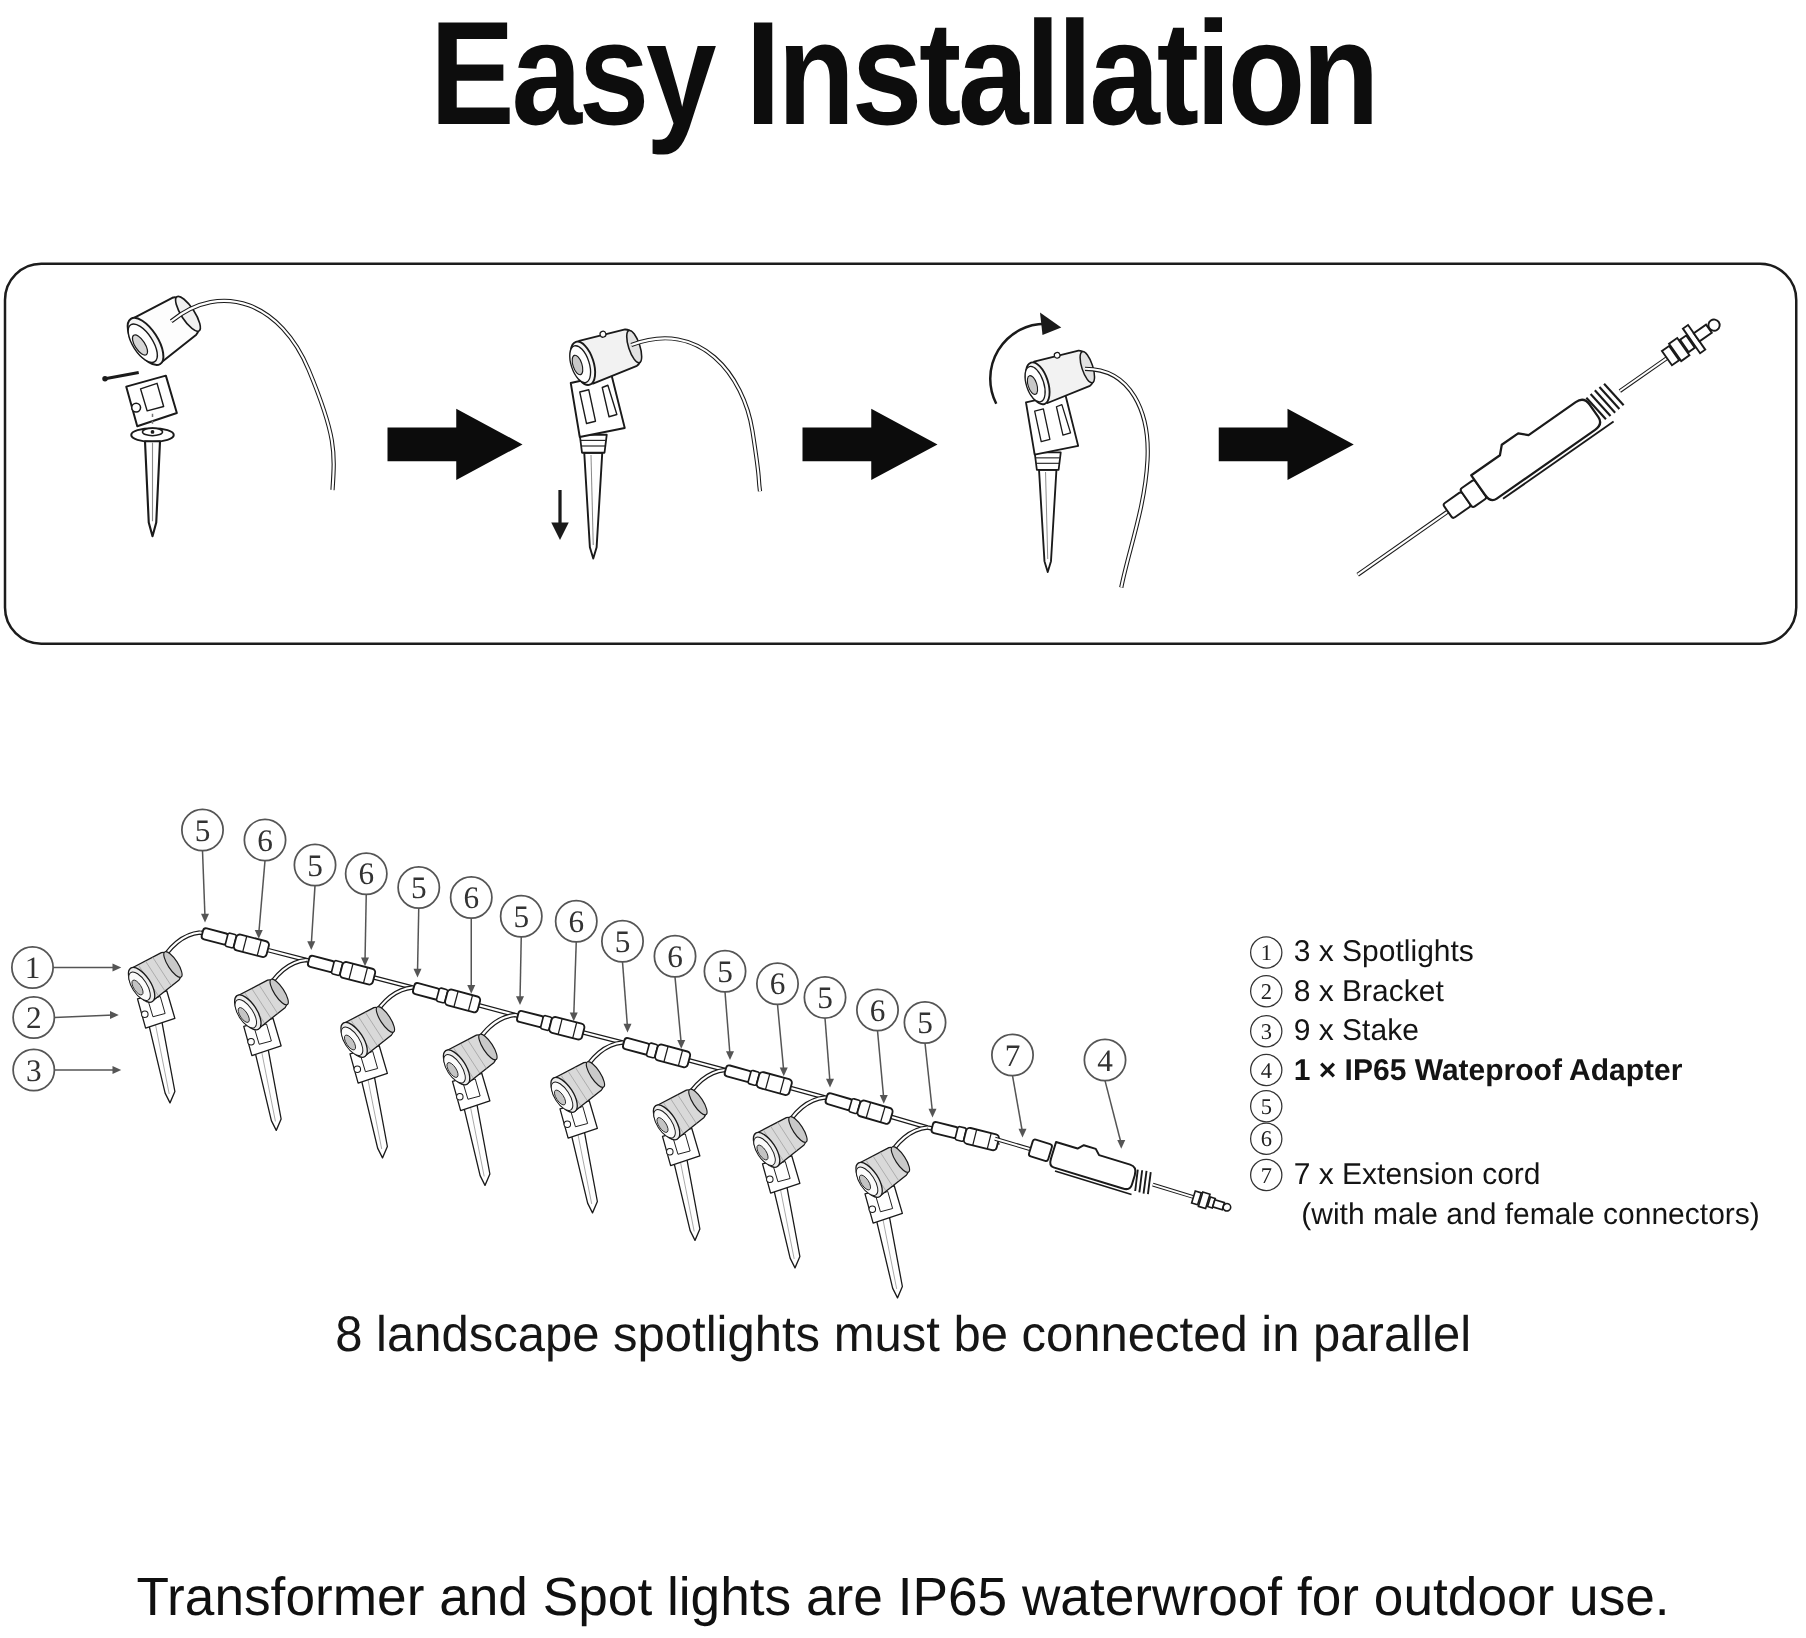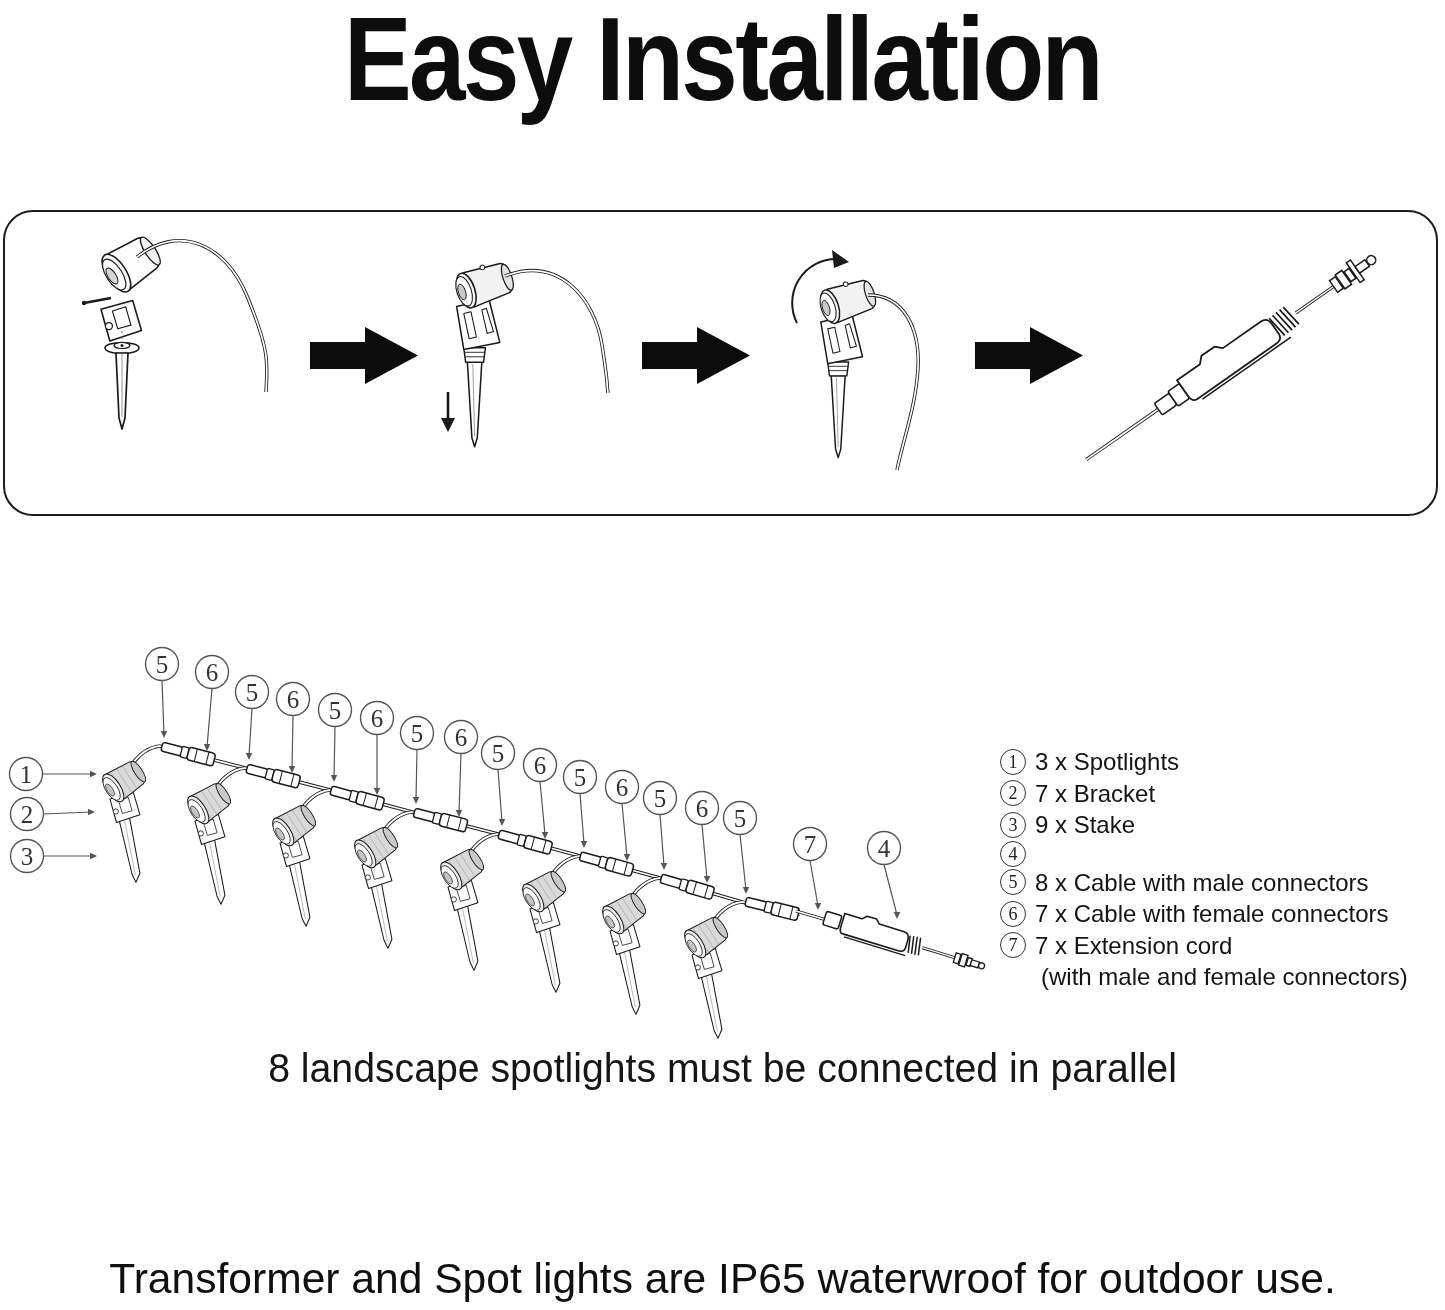--- a/index.html
+++ b/index.html
@@ -347,36 +347,35 @@
     </g>
   </svg>
 
   <div class="parts-list" id="parts-list">
       <div class="pl-row">
         <span class="pl-num">1</span>
         <span class="pl-text">3 x Spotlights</span>
       </div>
       <div class="pl-row">
         <span class="pl-num">2</span>
-        <span class="pl-text">7 x Bracket</span>
+        <span class="pl-text">8 x Bracket</span>
       </div>
       <div class="pl-row">
         <span class="pl-num">3</span>
         <span class="pl-text">9 x Stake</span>
       </div>
       <div class="pl-row bold">
         <span class="pl-num">4</span>
+        <span class="pl-text">1 × IP65 Wateproof Adapter</span>
       </div>
       <div class="pl-row">
         <span class="pl-num">5</span>
-        <span class="pl-text">8 x Cable with male connectors</span>
       </div>
       <div class="pl-row">
         <span class="pl-num">6</span>
-        <span class="pl-text">7 x Cable with female connectors</span>
       </div>
       <div class="pl-row">
         <span class="pl-num">7</span>
         <span class="pl-text">7 x Extension cord</span>
       </div>
       <div class="pl-row no-num">
         <span class="pl-text">(with male and female connectors)</span>
       </div>
     </div>
 

